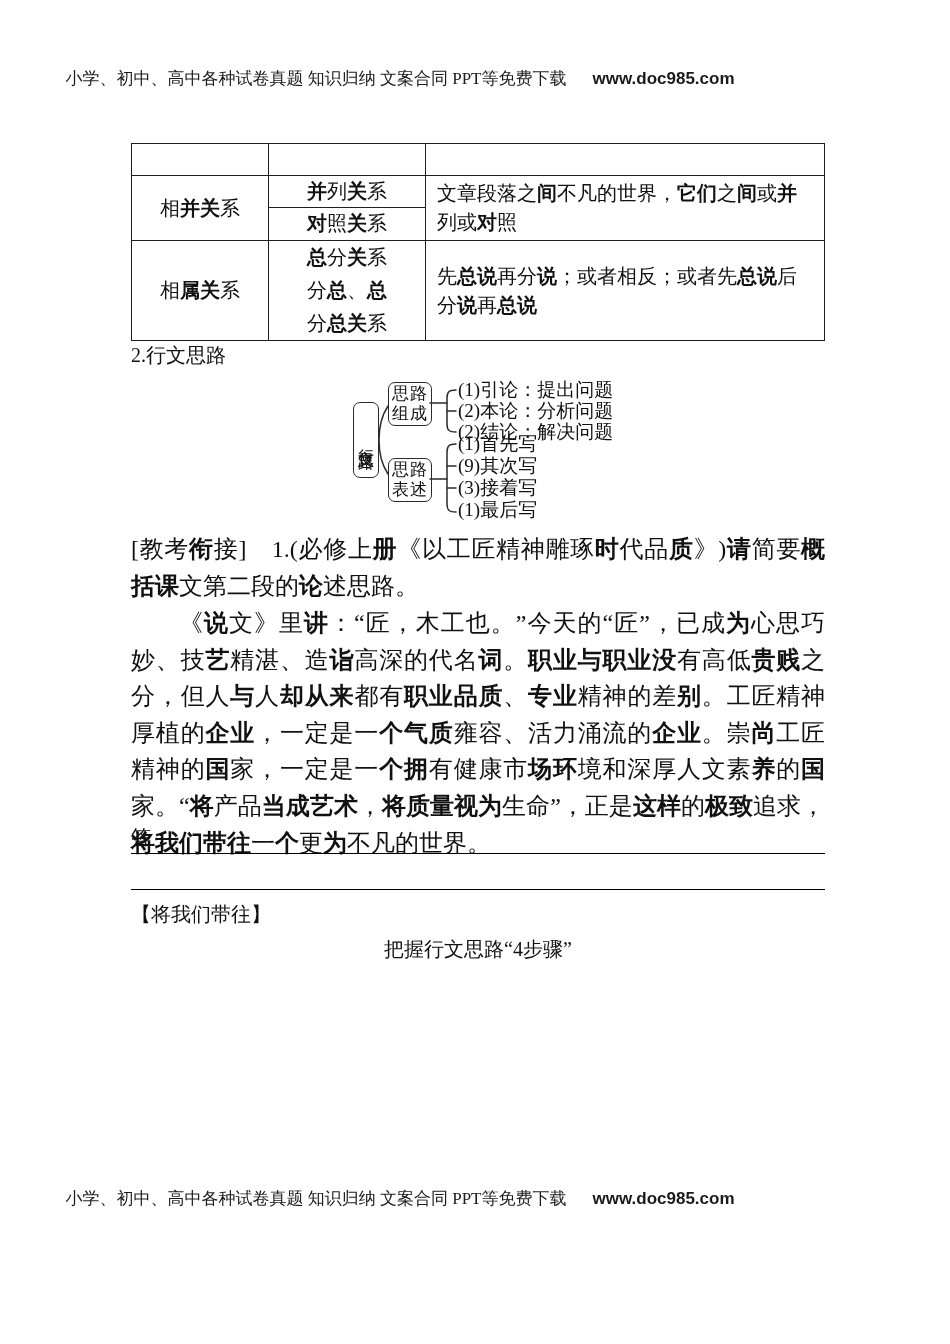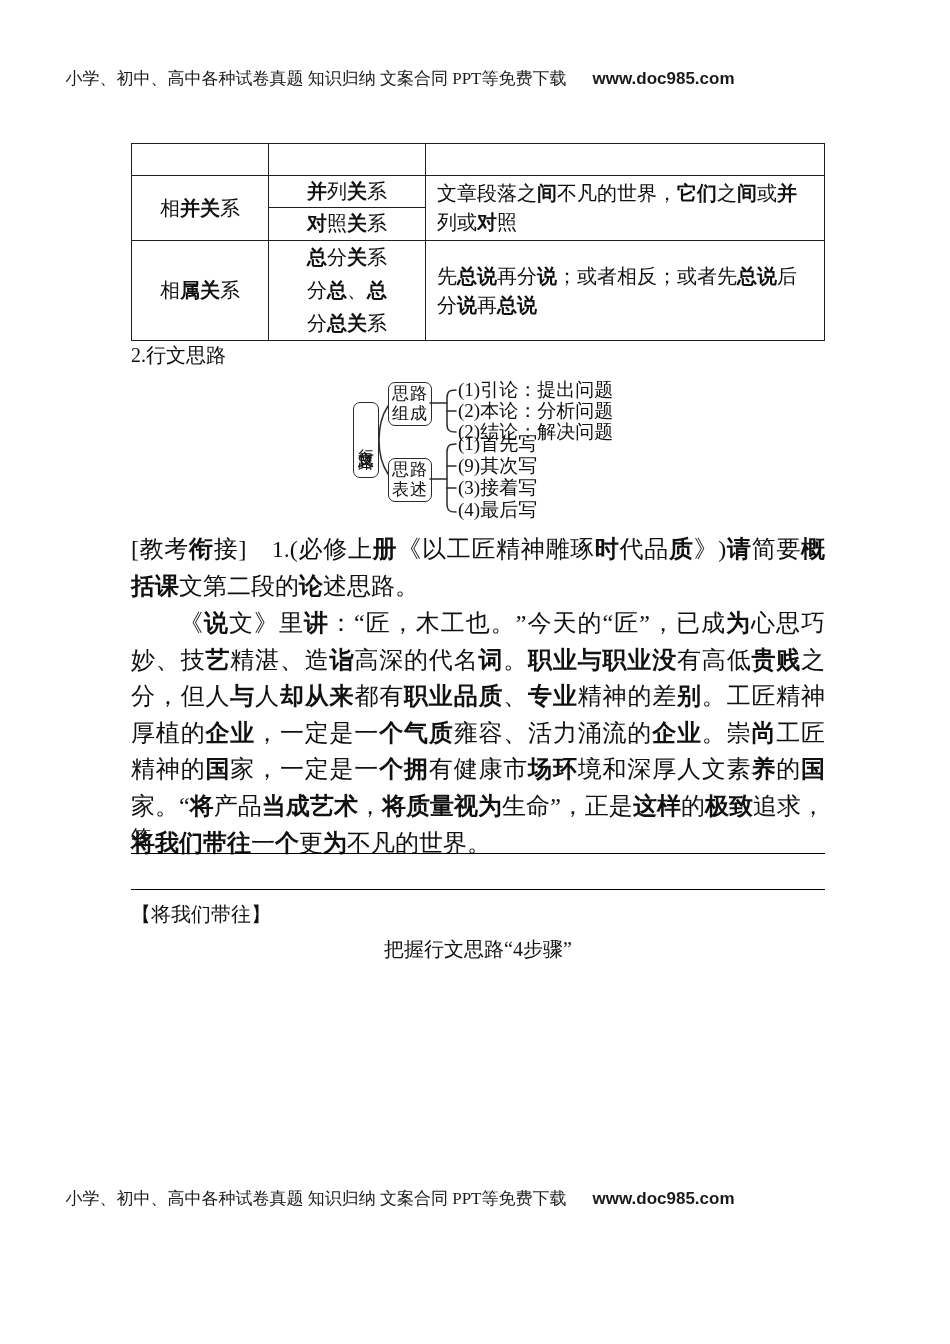--- a/index.html
+++ b/index.html
@@ -115,21 +115,21 @@
   <div class="dg-node" style="top:86px">
     <div>思路</div>
     <div>表述</div>
   </div>
   <div class="dg-item" style="top:8px">(1)引论：提出问题</div>
   <div class="dg-item" style="top:29px">(2)本论：分析问题</div>
   <div class="dg-item" style="top:50px">(2)结论：解决问题</div>
   <div class="dg-item" style="top:62px">(1)首先写</div>
   <div class="dg-item" style="top:84px">(9)其次写</div>
   <div class="dg-item" style="top:106px">(3)接着写</div>
-  <div class="dg-item" style="top:128px">(4)最后写</div>
+  <div class="dg-item" style="top:128px">(1)最后写</div>
 </div>
 
 <div class="abs para" style="top:531px"><span>[教考</span><span class="bseg">衔</span><span>接]　1.(必修上</span><span class="bseg">册</span><span>《以工匠精神雕琢</span><span class="bseg">时</span><span>代品</span><span class="bseg">质</span><span>》)</span><span class="bseg">请</span><span>简要</span><span class="bseg">概括课</span><span>文第二段的</span><span class="bseg">论</span><span>述思路。</span></div>
 
 <div class="abs para indent" style="top:605px"><span>《</span><span class="bseg">说</span><span>文》里</span><span class="bseg">讲</span><span>：“匠，木工也。”今天的“匠”，已成</span><span class="bseg">为</span><span>心思巧妙、技</span><span class="bseg">艺</span><span>精湛、造</span><span class="bseg">诣</span><span>高深的代名</span><span class="bseg">词</span><span>。</span><span class="bseg">职业与职业没</span><span>有高低</span><span class="bseg">贵贱</span><span>之分，但人</span><span class="bseg">与</span><span>人</span><span class="bseg">却从来</span><span>都有</span><span class="bseg">职业品质</span><span>、</span><span class="bseg">专业</span><span>精神的差</span><span class="bseg">别</span><span>。工匠精神厚植的</span><span class="bseg">企业</span><span>，一定是一</span><span class="bseg">个气质</span><span>雍容、活力涌流的</span><span class="bseg">企业</span><span>。崇</span><span class="bseg">尚</span><span>工匠精神的</span><span class="bseg">国</span><span>家，一定是一</span><span class="bseg">个拥</span><span>有健康市</span><span class="bseg">场环</span><span>境和深厚人文素</span><span class="bseg">养</span><span>的</span><span class="bseg">国</span><span>家。“</span><span class="bseg">将</span><span>产品</span><span class="bseg">当成艺术</span><span>，</span><span class="bseg">将质量视为</span><span>生命”，正是</span><span class="bseg">这样</span><span>的</span><span class="bseg">极致</span><span>追求，</span><span class="bseg">将我们带往</span><span>一</span><span class="bseg">个</span><span>更</span><span class="bseg">为</span><span>不凡的世界。</span></div>
 
 <div class="abs ansline" style="top:824px">
   <span>答：</span>
 </div>
 <div class="abs ansline" style="top:860px"></div>

